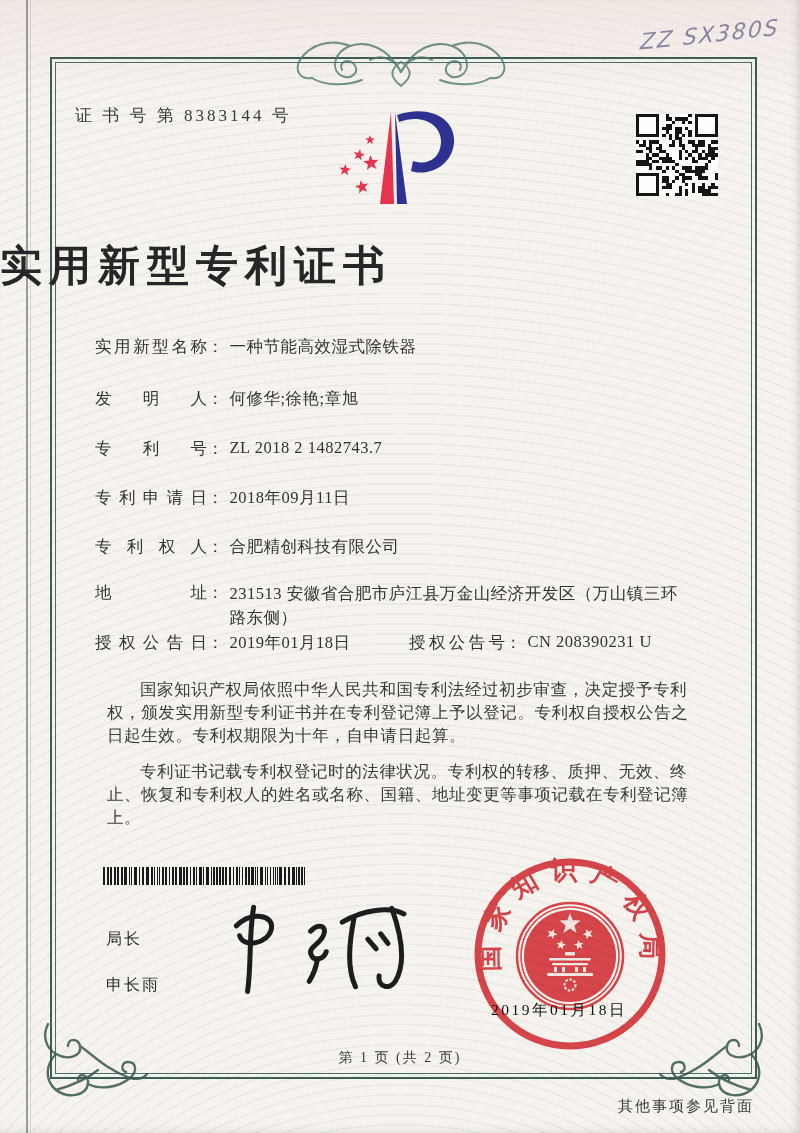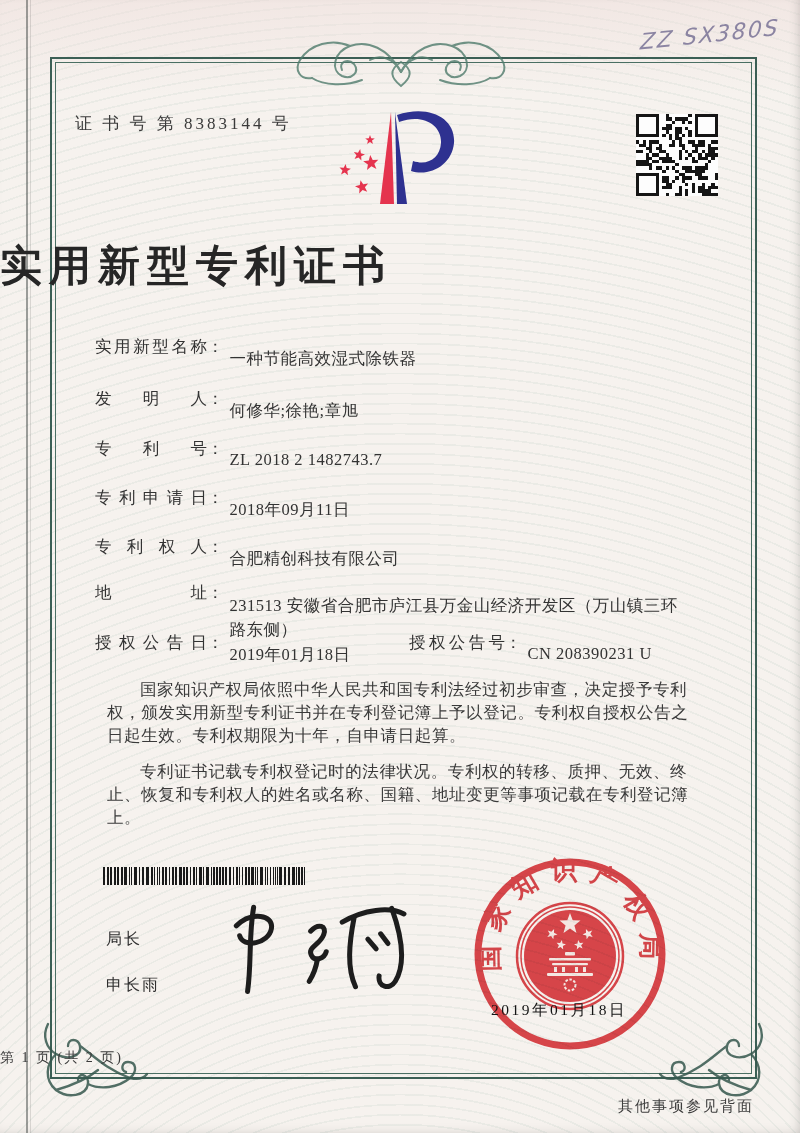--- a/index.html
+++ b/index.html
@@ -10,44 +10,44 @@
       repeating-radial-gradient(140% 110% at 50% 140%, rgba(96,148,128,.08) 0 1.5px, rgba(96,148,128,0) 1.5px 9px),
       #f6f2ee;
     box-shadow:inset -8px 0 12px -8px rgba(0,0,0,.18), inset 0 -8px 12px -8px rgba(0,0,0,.10);}
   .scan-edge{position:absolute;left:26px;top:0;width:2px;height:1133px;background:rgba(45,50,48,.45);filter:blur(.4px);}
   .scan-edge2{position:absolute;left:30px;top:0;width:1px;height:1133px;background:rgba(45,50,48,.15);}
   
   .frame{position:absolute;left:50px;top:57px;width:703px;height:1018px;border:2.5px solid #3b5f55;}
   .frame::after{content:"";position:absolute;left:3px;top:3px;right:3px;bottom:3px;border:1px solid #4a6f63;}
   .annotation{position:absolute;left:640px;top:22px;font-family:"DejaVu Sans",sans-serif;font-style:italic;
     font-size:22px;letter-spacing:2px;color:#8b84a2;transform:rotate(-6deg) skewX(-10deg);}
-  .cert-no{position:absolute;left:75px;top:112px;font-size:17px;letter-spacing:3px;color:#3a3a3a;}
+  .cert-no{position:absolute;left:75px;top:104px;font-size:17px;letter-spacing:3px;color:#3a3a3a;}
   .logo{position:absolute;left:333px;top:106px;}
   .qr{position:absolute;left:636px;top:114px;}
   .title{position:absolute;left:0;right:0;top:238px;text-align:left;font-size:42px;letter-spacing:7px;
     font-weight:600;color:#262626;}
   
   .row{position:absolute;left:95px;right:80px;font-size:16.5px;color:#333;}
   .lbl{display:inline-block;width:112px;text-align:justify;text-align-last:justify;vertical-align:top;}
   .colon{display:inline-block;margin-right:6px;vertical-align:top;}
-  .val{display:inline-block;vertical-align:top;letter-spacing:.5px;margin-top:12px;}
+  .val{display:inline-block;vertical-align:top;letter-spacing:.5px;}
   .row-addr .val{width:450px;line-height:23.5px;}
   .row-grant .pair2{position:absolute;left:314px;top:0;}
   .row-grant .lbl2{display:inline-block;width:96px;text-align:justify;text-align-last:justify;}
   .paras{position:absolute;left:95px;right:90px;top:666px;font-size:16.5px;line-height:23.2px;
     color:#3a3a3a;letter-spacing:.6px;}
   .paras p{margin:12px;text-indent:2em;}
   .barcode{position:absolute;left:103px;top:867px;}
   .signatory{position:absolute;left:106px;top:929px;font-family:Liberation Mono, monospace;
     font-size:16px;color:#2e2e2e;letter-spacing:2px;}
   .signatory .name{margin-top:25px;}
   .sig{position:absolute;left:225px;top:893px;}
   .seal{position:absolute;left:470px;top:854px;mix-blend-mode:multiply;opacity:.93;}
   .seal-date{position:absolute;left:491px;top:1000px;font-size:15.5px;letter-spacing:2.5px;color:#141414;}
-  .page-num{position:absolute;left:0;right:0;top:1049px;font-size:14px;letter-spacing:2px;color:#3a3a3a;}
+  .page-num{position:absolute;left:0;right:0;top:1049px;text-align:center;font-size:14px;letter-spacing:2px;color:#3a3a3a;}
   .back-note{position:absolute;left:0;right:46px;top:1097px;text-align:right;font-size:15px;letter-spacing:2px;color:#3d3d3d;}
   .orn{position:absolute;pointer-events:none;}
   .orn-top{left:276px;top:28px;}
   .orn-bl{left:34px;top:1016px;}
   .orn-br{left:658px;top:1016px;transform:scaleX(-1);}
 </style>
 </head>
 <body>
 
 <div class="page">

